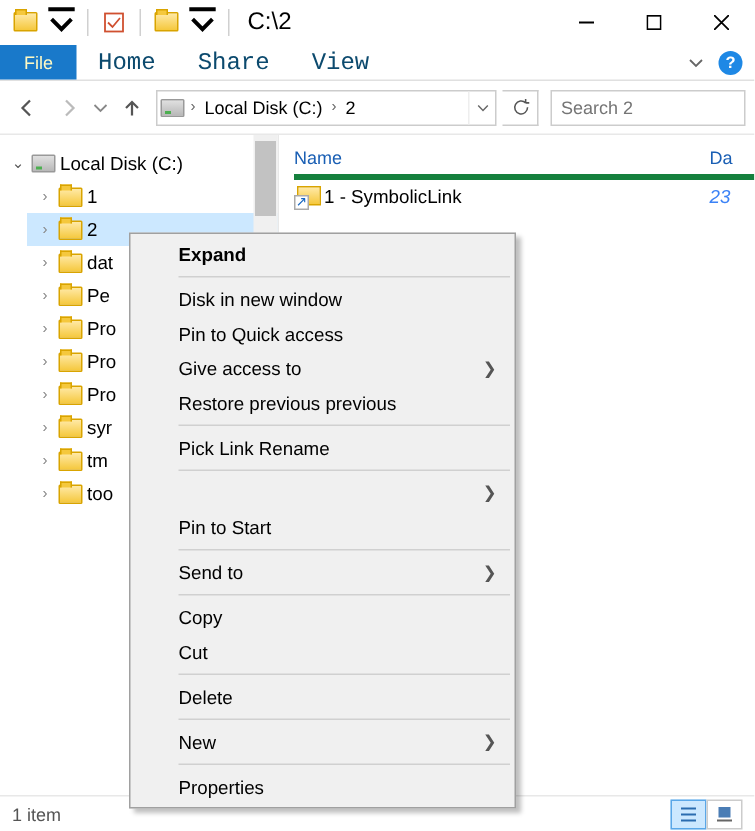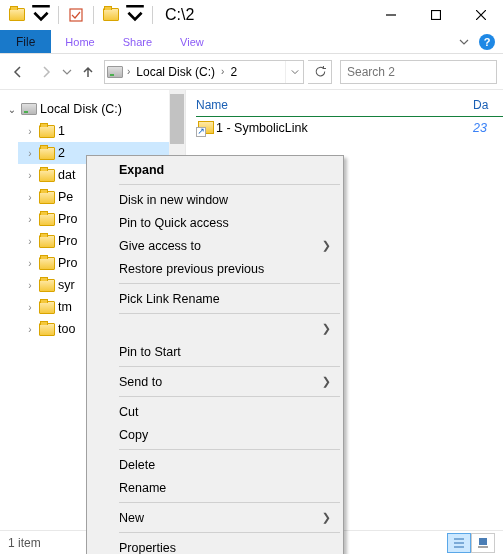--- a/index.html
+++ b/index.html
@@ -13,58 +13,58 @@
 .folder-ico::before { content:""; position:absolute; top:-3px; left:0; width:6px; height:3px; background:#f5c83d; border:1px solid #d9a400; border-bottom:none; }
 .qat-sep { width:1px; height:18px; background:#d0d0d0; margin:0 4px; }
 .check-ico svg { width:14px; height:14px; }
 .titlebar-title { margin-left: 8px; font-size: 16px; color: #000; }
 .win-controls { margin-left: auto; display: flex; }
 .win-btn { width: 45px; height: 30px; display: flex; align-items: center; justify-content: center; font-size: 13px; }
 .win-btn svg { width: 10px; height: 10px; }
 
 
 .ribbon { height: 24px; display: flex; align-items: stretch; border-bottom: 1px solid #e0e0e0; }
-.file-tab { background: #1979ca; color: #0f172a; padding: 0 16px; display: flex; align-items: center; font-size: 12px; }
-.rtab { padding: 0 14px; display: flex; align-items: center; font-size: 11px; color: #8b5cf6; }
+.file-tab { background: #1979ca; color: #fef9c3; padding: 0 16px; display: flex; align-items: center; font-size: 12px; }
+.rtab { padding: 0 14px; display: flex; align-items: center; font-size: 16px; color: #0c4a6e; font-family: Liberation Mono, monospace; }
 .ribbon-right { margin-left: auto; display: flex; align-items: center; padding-right: 8px; gap: 6px; }
 .caret-down { width: 18px; height: 18px; display:flex; align-items:center; justify-content:center; }
 .help-ico { width:16px; height:16px; border-radius:50%; background:#1e88e5; color:#fff; font-size:11px; display:flex; align-items:center; justify-content:center; font-weight:bold; }
 
 
 .navbar { height: 36px; display: flex; align-items: center; padding: 4px 6px; gap: 4px; border-bottom: 1px solid #e8e8e8; }
 .nav-arrow { width: 24px; height: 24px; display:flex; align-items:center; justify-content:center; color:#888; }
 .nav-arrow.disabled { color:#bbb; }
 .nav-arrow svg { width:14px; height:14px; }
 .recent-drop { width:10px; }
 .up-arrow { color:#555; }
 .addrbar { flex: 1; height: 24px; border: 1px solid #ccc; display: flex; align-items: center; background:#fff; }
 .addrbar .drive-ico { width:20px; display:flex; justify-content:center; }
 .crumb { font-size: 12px; padding: 0 4px; display:flex; align-items:center; height:100%; }
 .crumb-sep { color:#666; font-size:10px; padding:0 2px; }
 .addr-drop { width:18px; display:flex; justify-content:center; border-left:1px solid #eee; height:100%; align-items:center; }
 .refresh { width:24px; height:24px; border:1px solid #ccc; border-left:none; display:flex; align-items:center; justify-content:center; }
-.searchbox { width: 157px; height:24px; border:1px solid #ccc; margin-left:4px; display:flex; align-items:center; padding:0 4px; }
+.searchbox { width: 130px; height:24px; border:1px solid #ccc; margin-left:4px; display:flex; align-items:center; padding:0 4px; }
 .searchbox input { border:none; outline:none; font-size:12px; flex:1; color:#777; background:transparent; }
 
 
 .main { display:flex; height: calc(100% - 30px - 24px - 36px - 24px); position:relative; }
 .tree { width: 186px; border-right:1px solid #e8e8e8; padding-top:8px; font-size:12.5px; color:#000; overflow:hidden; position:relative; }
 .tree-scroll { position:absolute; right:0; top:0; width:16px; height:100%; background:#f0f0f0; }
 .tree-thumb { position:absolute; right:1px; top:4px; width:14px; height:50px; background:#c2c2c2; border-radius:0; }
 .tree-row { display:flex; align-items:center; height:22px; padding-left:6px; gap:2px; }
 .tree-row.selected { background:#cce8ff; }
 .tree-chev { width:12px; color:#888; font-size:10px; display:flex; justify-content:center; }
 .tree-chev.open { color:#555; }
 .tree-ico { width:18px; display:flex; justify-content:center; }
 .drive-icon { width:16px; height:12px; background:linear-gradient(#e0e0e0,#b8b8b8); border:1px solid #999; border-radius:1px; position:relative; }
 .drive-icon::after { content:""; position:absolute; left:2px; bottom:1px; width:4px; height:2px; background:#4caf50; }
 .tree-children { padding-left: 18px; }
 
 .content { flex:1; padding: 8px 0 0 10px; font-size:12.5px; position:relative; overflow:hidden; }
-.col-headers { display:flex; color:#1a5fb4; font-size:12px; border-bottom:1px solid #15803d; padding-bottom:4px; }
+.col-headers { display:flex; color:#1a5fb4; font-size:12px; border-bottom:4px solid #15803d; padding-bottom:4px; }
 .col-name { flex:1; }
 .col-date { width:30px; text-align:left; color:#1a5fb4; }
 .file-row { display:flex; height:22px; margin-top:4px; }
 .file-ico { width:20px; display:flex; justify-content:center; }
 .link-icon { width:16px; height:13px; background:linear-gradient(#ffe9a6,#f5c83d); border:1px solid #d9a400; position:relative; }
 .link-icon::after { content:"↗"; position:absolute; left:-3px; bottom:-4px; font-size:9px; color:#1565c0; background:#fff; border:1px solid #aaa; width:8px; height:8px; line-height:7px; text-align:center; }
 .file-date { width:30px; color:#3b82f6;font-style:italic; }
 
 
 .statusbar { height:24px; border-top:1px solid #e8e8e8; display:flex; align-items:center; font-size:12px; color:#555; padding:0 8px; }
@@ -331,25 +331,24 @@
   <div class="cm-item">
       <span class="cm-arrow">❯</span>
     </div>
   <div class="cm-item">Pin to Start</div>
   <div class="cm-sep"></div>
   <div class="cm-item">
       <span>Send to</span>
       <span class="cm-arrow">❯</span>
     </div>
   <div class="cm-sep"></div>
+  <div class="cm-item">Copy</div>
   <div class="cm-item">Cut</div>
-  <div class="cm-item">Copy</div>
   <div class="cm-sep"></div>
   <div class="cm-item">Delete</div>
-  <div class="cm-item">Rename</div>
   <div class="cm-sep"></div>
   <div class="cm-item">
       <span>New</span>
       <span class="cm-arrow">❯</span>
     </div>
   <div class="cm-sep"></div>
   <div class="cm-item">Properties</div>
 </div>
 
 </body></html>

